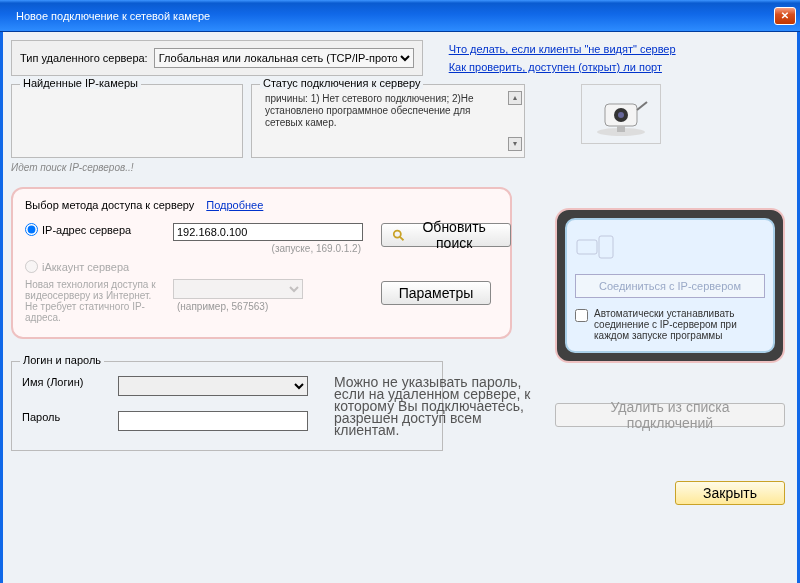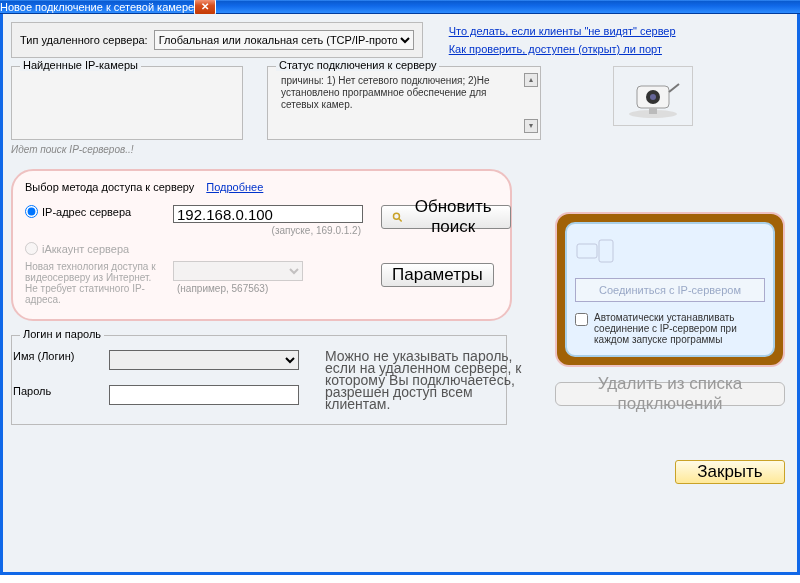--- a/index.html
+++ b/index.html
@@ -5,28 +5,28 @@
 * { box-sizing: border-box; margin: 0; padding: 0; }
 body {
   font-family: Tahoma, Arial, sans-serif;
   font-size: 11px;
   background: #fff;
   width: 800px;
   height: 583px;
   overflow: hidden;
 }
 .titlebar {
-  height: 14px;
+  height: 32px;
   background: linear-gradient(to bottom, #3d95ff 0%, #0a5bd0 10%, #1068e8 45%, #2d8cff 100%);
   color: #fff;
   display: flex;
   align-items: center;
-  padding: 0 4px 0 0;
+  padding: 0 4px 0 16px;
   font-size: 11px;
-  justify-content: flex-start;
+  justify-content: space-between;
   border-bottom: 1px solid #003b9c;
 }
 .close-btn {
   width: 22px; height: 18px;
   background: linear-gradient(to bottom, #f89e81 0%, #d64f1f 40%, #c23700 100%);
   border: 1px solid #fff;
   border-radius: 3px;
   color:#fff;
   display:flex; align-items:center; justify-content:center;
   font-family: Arial;
@@ -56,21 +56,21 @@
   border:1px solid #999;
   height:20px;
   width: 260px;
 }
 .links {
   margin-left: 24px;
   font-size: 11px;
   line-height: 18px;
 }
 .links a { color:#0033cc; text-decoration: underline; }
-.mid-row { display:flex; gap:24px; margin-top:8px; }
+.mid-row { display:flex; gap:8px; margin-top:8px; }
 .found-box, .status-box {
   border:1px solid #bbb;
   background:#f4f4f4;
   height: 74px;
   position: relative;
 }
 .found-box { width: 232px; }
 .status-box { width: 274px; padding: 0 11px; }
 .box-title {
   position:absolute; top:-8px; left:8px;
@@ -98,73 +98,72 @@
 .camera-pic {
   width: 80px; height: 60px;
   border:1px solid #ccc;
   display:flex; align-items:center; justify-content:center;
   margin-left: 48px;
 }
 .camera-svg { width:60px; height:48px; }
 .search-note { color:#888; font-style:italic; font-size:10px; margin-top:4px; }
 .method-box {
   border:2px solid #eec1c1;
-  border-radius: 22px;
+  border-radius: 12px;
   background:#fff7f7;
   margin-top: 14px;
   width: 501px;
   padding: 10px 12px 14px 12px;
   position: relative;
 }
 .method-title-row { display:flex; align-items:center; gap:12px; margin-bottom:12px;}
 .method-title { font-size:11px; }
 .details-link { color:#0033cc; text-decoration:underline; }
 .method-grid { display:grid; grid-template-columns: 140px 200px 130px; gap: 6px 8px; align-items:start;}
 .radio-row { display:flex; align-items:center; gap:4px; }
-.ip-input { width:190px; border:1px solid #666; font-size:15px; height:18px; padding:1px 3px; }
+.ip-input { width:190px; border:1px solid #666; font-size:11px; height:18px; padding:1px 3px; }
 .hint { color:#999; font-size:10px; }
 .account-note { color:#aaa; font-size:10px; line-height:11px; width:140px; }
 .disabled-select {
   width:130px; height:20px; border:1px solid #bbb; background:#f0f0f0; color:#aaa;
 }
 .btn {
   background: linear-gradient(to bottom, #ffffff, #e8e8e8);
   border:1px solid #888;
   border-radius:3px;
   padding: 4px 10px;
-  font-size:17px;
+  font-size:14px;
   display:inline-flex; align-items:center; gap:4px;
   justify-content:center;
   min-width: 110px;
   height: 24px;
 }
 .btn.gold { border:1px solid #c9a227; background: linear-gradient(to bottom,#fffbe6,#ffe999); }
 .btn.disabled { color:#999; border-color:#bbb; background:#f3f3f3; }
 .login-box {
   border:1px solid #bbb;
-  width:496px;
-  margin-top:14px;
-  padding: 14px 10px 14px 1px;
+  width:432px;
+  margin-top:22px;
+  padding: 14px 10px 14px 10px;
   position:relative;
 }
 .login-grid { display:grid; grid-template-columns: 80px 200px 200px; gap:10px 16px; align-items:start;}
 .login-grid select, .login-grid input { height:20px; font-size:11px; border:1px solid #666; width:190px; }
 .login-hint { font-size:14px; color:#555; line-height:12px; }
 .right-panel {
   position:absolute;
   left: 552px;
   top: 176px;
   width: 230px;
 }
 .connect-box {
   border:2px solid #eec1c1;
   border-radius:14px;
   padding:8px;
-  background:#a16207;
-  margin-top:22px;
+  background:#404040;
 }
 .connect-inner {
   border:2px solid #a9cfe8;
   border-radius:10px;
   background:#e6f2ff;
   padding: 14px 8px 10px 8px;
 }
 .connect-btn {
   display:block;
   width:100%;
@@ -174,23 +173,22 @@
   font-size:11px;
   height:24px;
 }
 .device-stub {
   width: 40px; height:26px; margin:0 auto 12px auto;
   opacity:.4;
 }
 .autoconn-row { display:flex; gap:6px; margin-top:10px; font-size:10px; color:#333; align-items:flex-start;}
 .autoconn-row input { margin-top:1px;}
 .delete-btn {
-  margin-top: 15px;
+  margin-top: 40px;
   width: 100%;
-  border-radius: 6px;
 }
 .close-panel-btn {
   margin-top: 54px;
   margin-left: 120px;
   width: 100px;
 }
 .magnify-icon {
   width:14px; height:14px; display:inline-block;
 }
 input[type=radio] { margin:0; }

